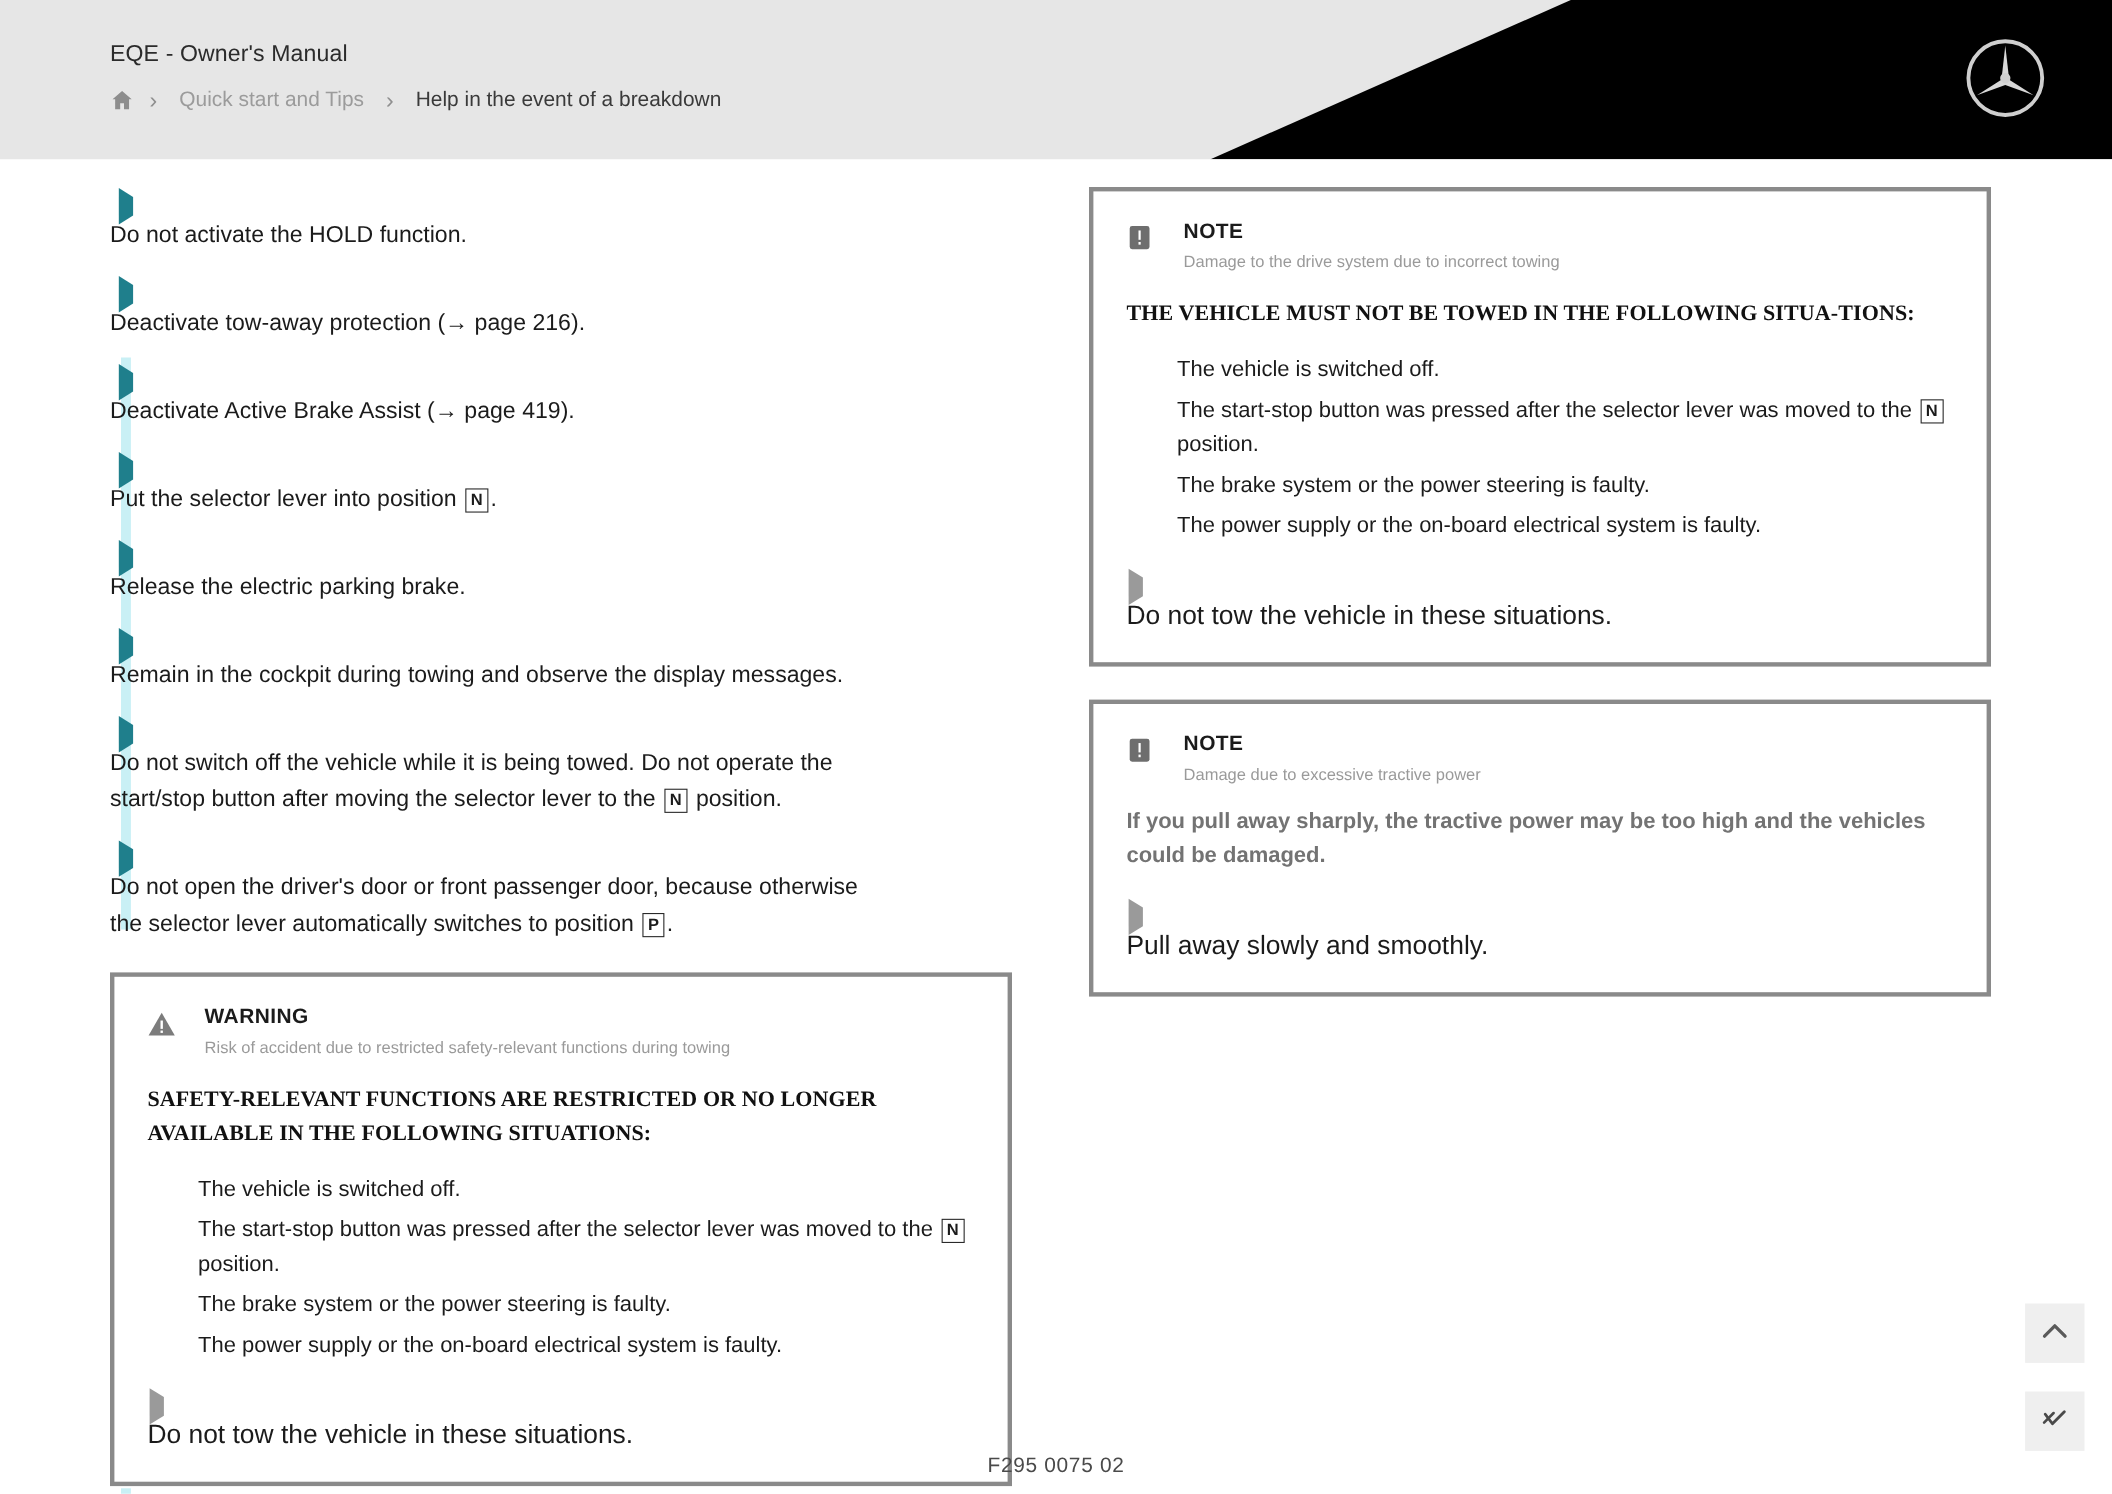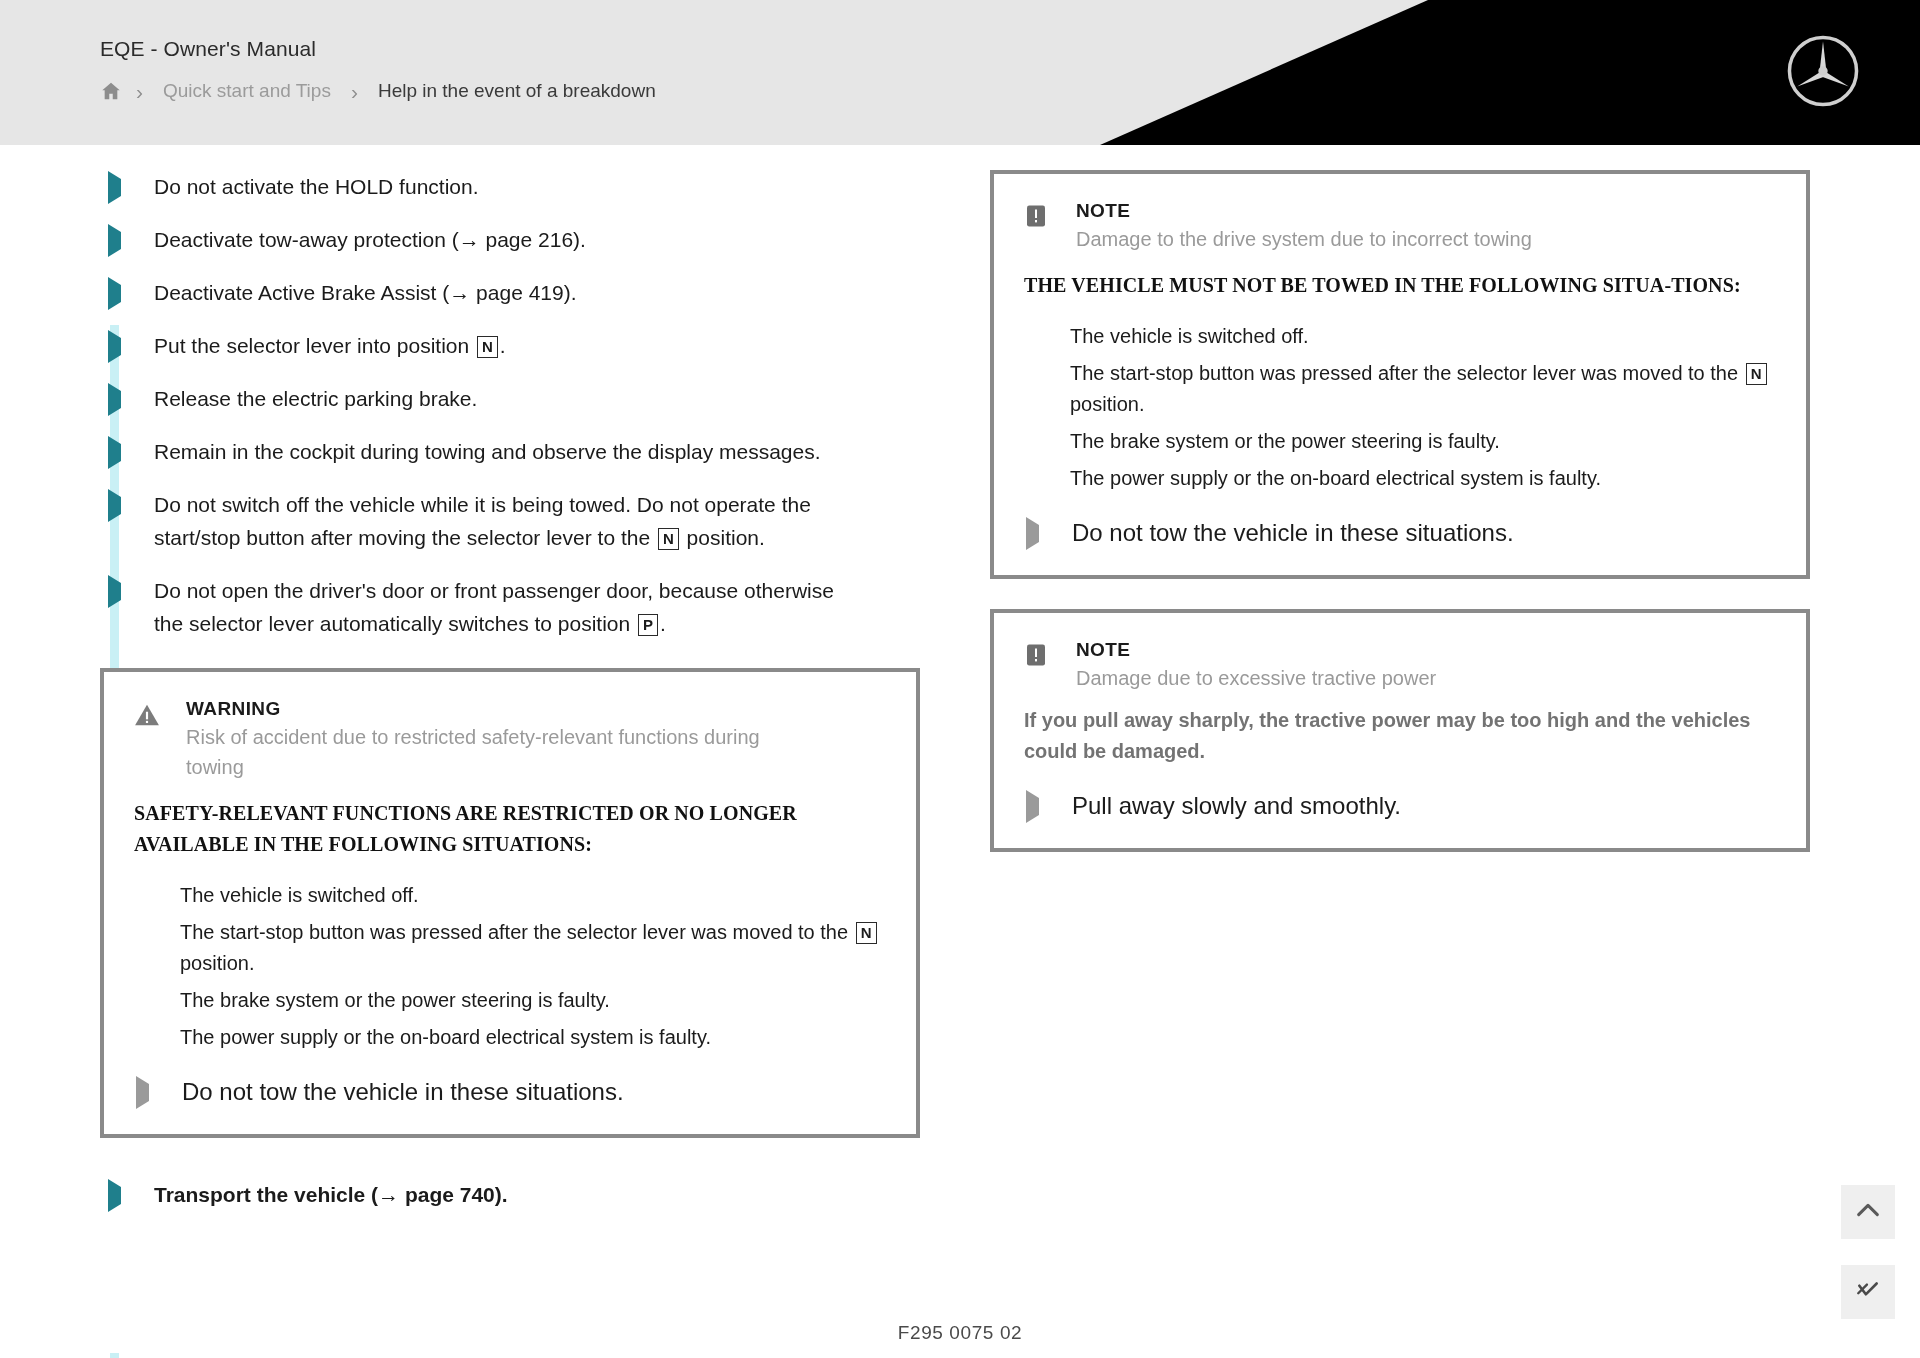--- a/index.html
+++ b/index.html
@@ -63,20 +63,21 @@
   }
   .change-bar.small {
     top: 1208px; height: 42px;
   }
 
   
   .act {
     position: relative;
     display: flex; align-items: flex-start;
     margin-bottom: 20px;
+    flex-direction: column;
   }
   .act .tri {
     flex: 0 0 auto;
     width: 16px; margin-right: 30px; margin-left: 8px;
     padding-top: 9px;
   }
   .tri-glyph {
     width: 0; height: 0;
     border-left: 13px solid #1f7f8c;
     border-top: 8px solid transparent;
@@ -120,21 +121,21 @@
   .callout-head { display: flex; align-items: flex-start; }
   .callout-icon {
     flex: 0 0 auto; width: 26px; margin-right: 26px; padding-top: 4px;
   }
   .callout-head-text { flex: 1; }
   .callout-kind {
     font-size: 19px; font-weight: bold; color: #1b1b1b;
     letter-spacing: .4px; margin-bottom: 2px;
   }
   .callout-sub {
-    font-size: 20px; color: #9a9a9a; line-height: 30px; max-width: 620px;
+    font-size: 15px; color: #9a9a9a; line-height: 30px; max-width: 620px;
   }
   .callout-lead {
     font-size: 20px; font-weight: bold; color: #111111;
     line-height: 31px; letter-spacing: .1px;
     margin-top: 16px;
     font-family: Liberation Serif, serif;
   }
   .callout-body {
     font-size: 20px; color: #737373; line-height: 31px;
     margin-top: 12px;

